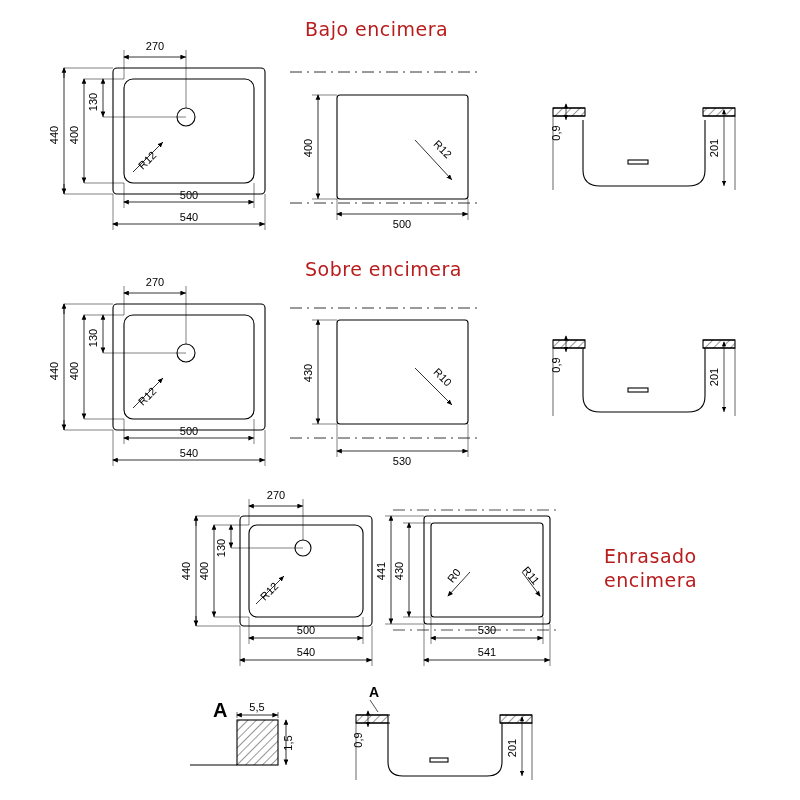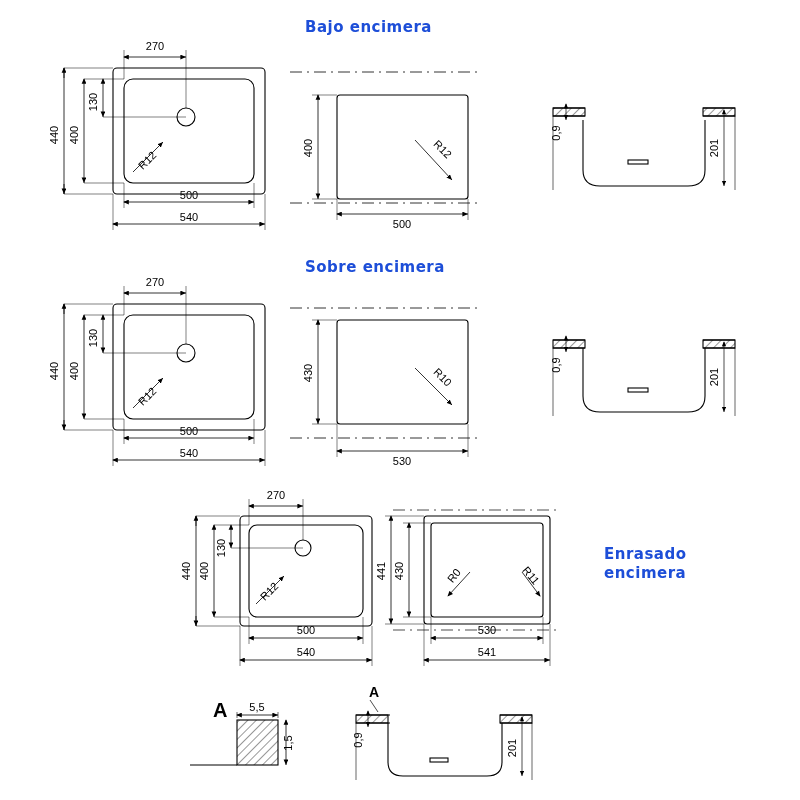--- a/index.html
+++ b/index.html
@@ -9,24 +9,24 @@
     font-family:"Liberation Sans", sans-serif;
     color:#000;
     position:relative;
     overflow:hidden;
   }
   .sheet{position:absolute;inset:0;}
   svg.dwg{position:absolute;left:0;top:0;width:800px;height:800px;}
   .title{
     position:absolute;
     font-family:"DejaVu Sans", sans-serif;
-    font-weight:bold;
-    font-size:15px;
+    font-weight:normal;
+    font-size:19px;
     letter-spacing:0.5px;
-    color:#1d4ed8;
+    color:#b91c1c;
     white-space:pre-line;
     line-height:1.25;
   }
   #title-bajo{left:305px;top:18px;}
   #title-sobre{left:305px;top:258px;}
   #title-enrasado{left:604px;top:545px;text-align:left;}
 </style>
 </head>
 <body>
 

